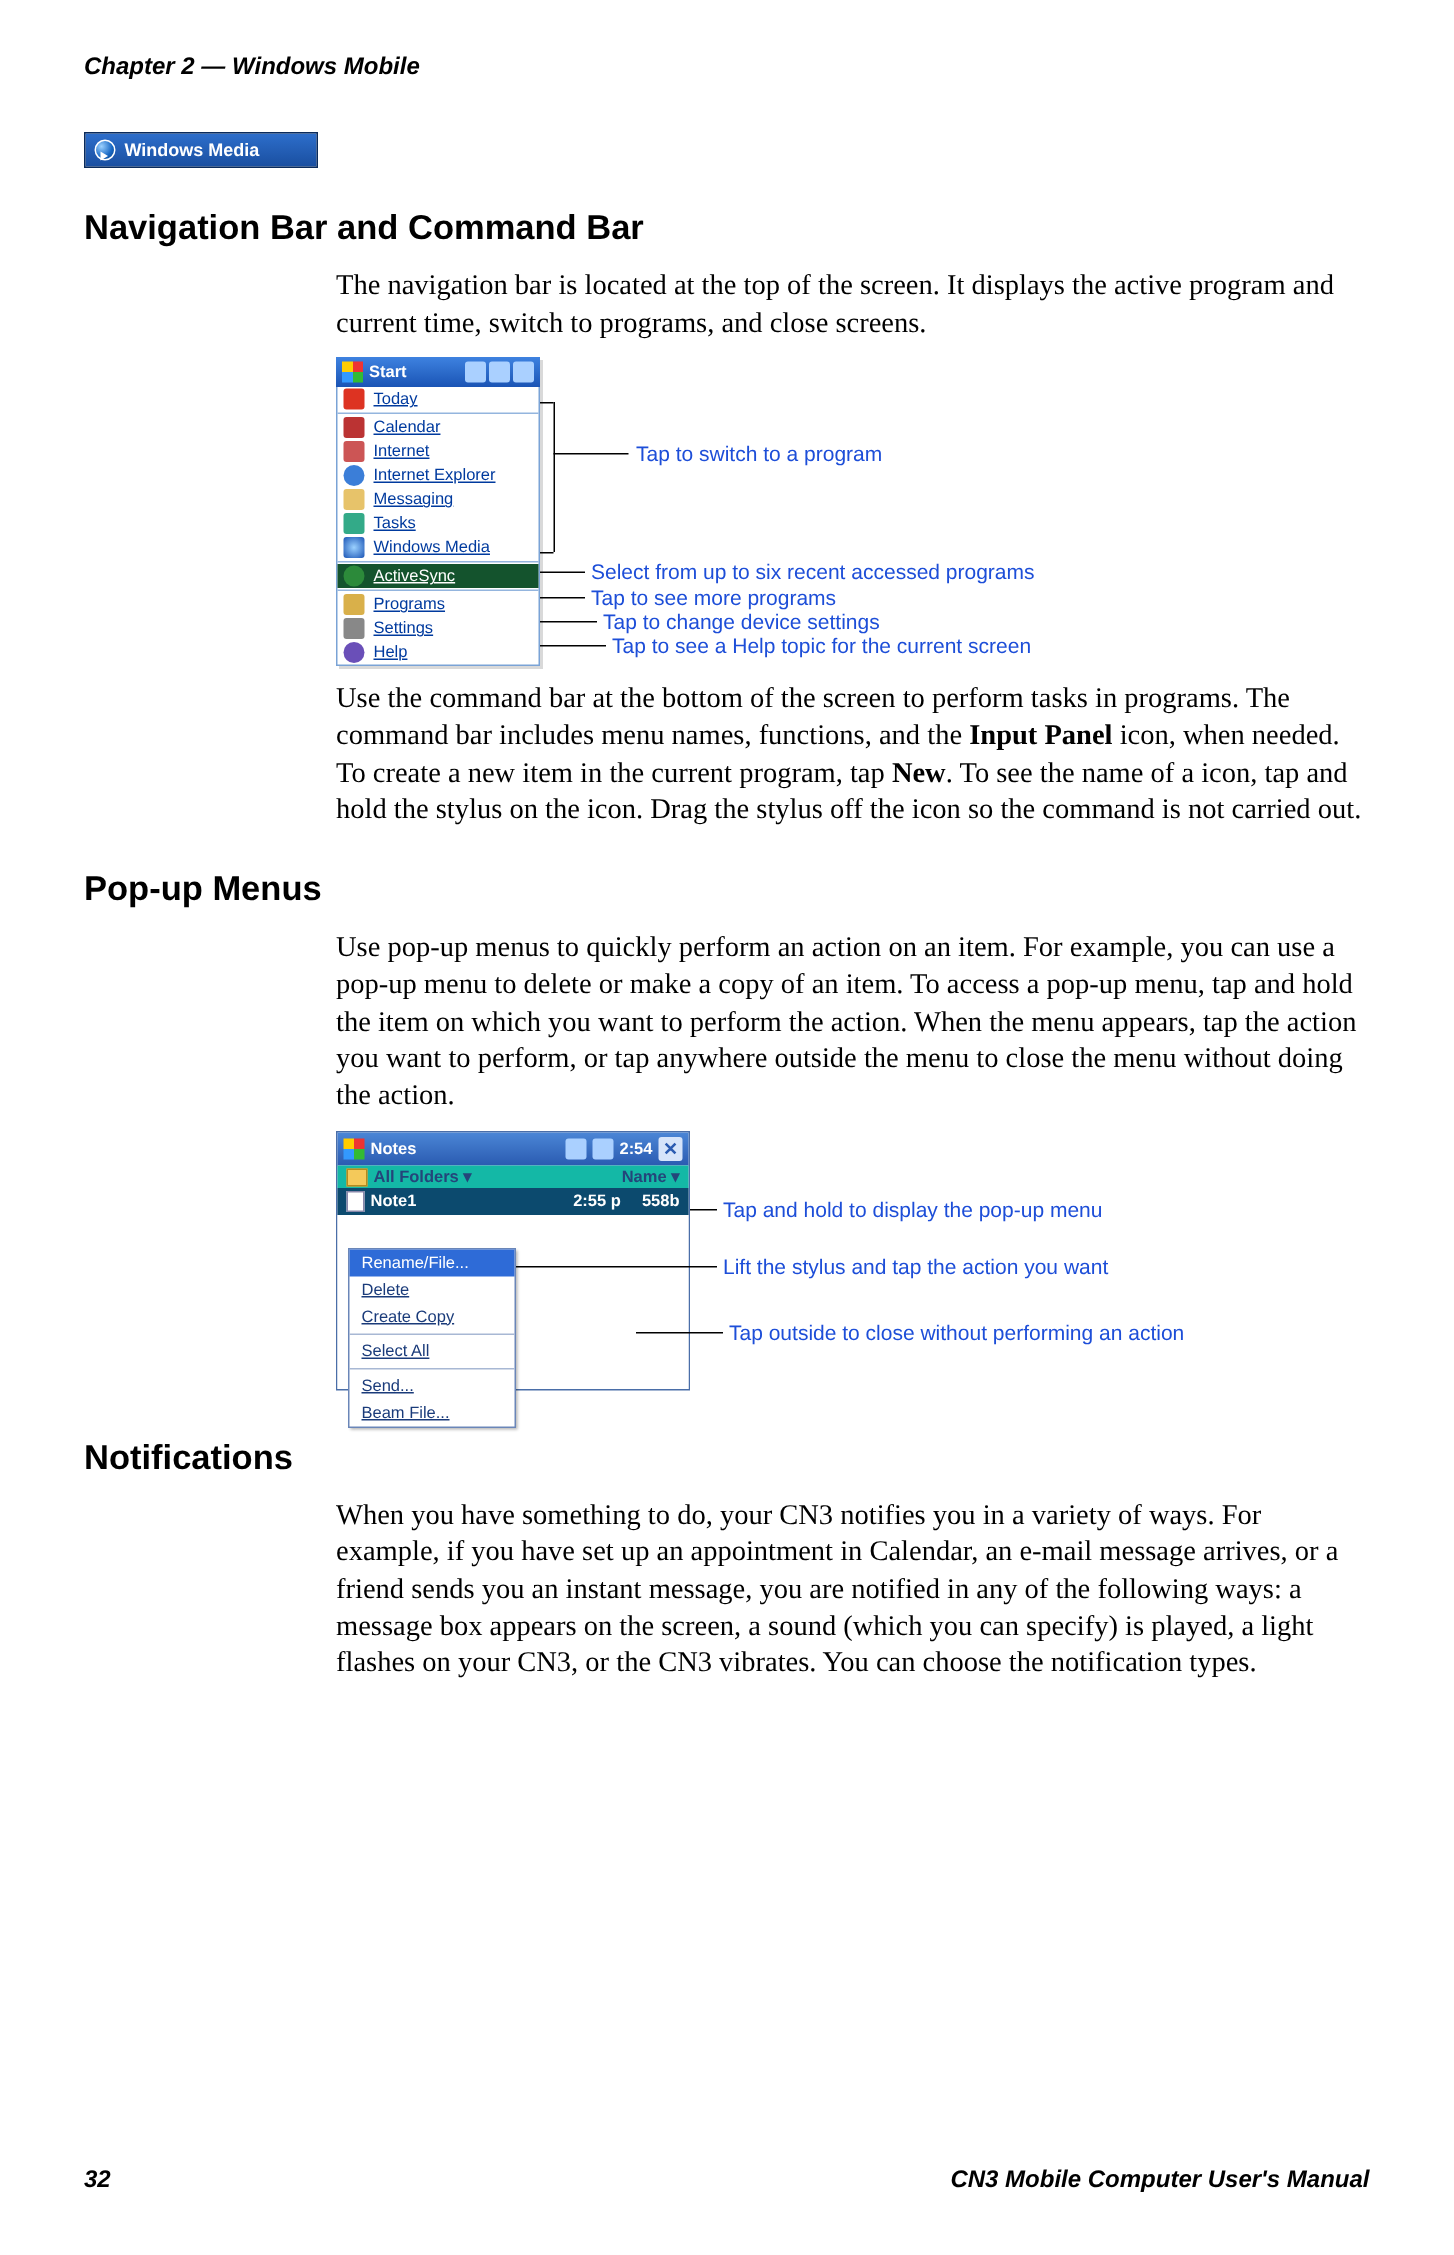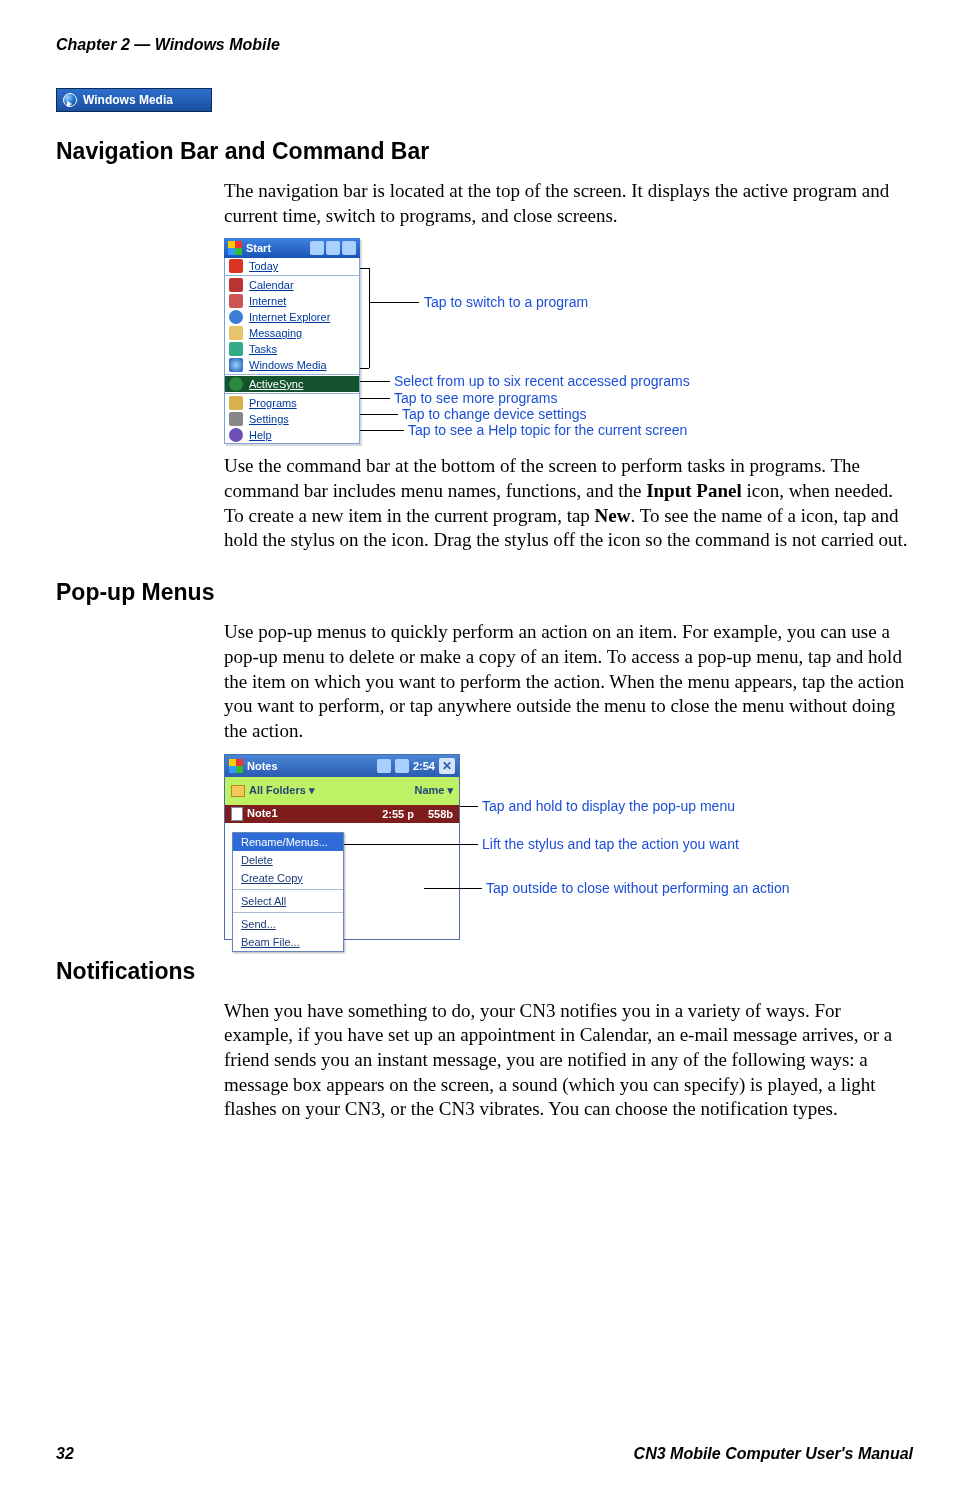--- a/index.html
+++ b/index.html
@@ -121,26 +121,26 @@
   }
   .notes-title{
     height:22px;background:linear-gradient(#4b86d6,#2a5bb1);color:#fff;
     display:flex;align-items:center;justify-content:space-between;padding:0 4px;
     font-weight:bold;
     text-align:right;
   }
   .notes-title .left{display:flex;align-items:center;gap:4px;}
   .close-x{width:16px;height:16px;background:#d6e4fa;color:#2a5bb1;display:flex;align-items:center;justify-content:center;font-weight:bold;border-radius:2px;font-size:12px;}
   .notes-toolbar{
-    height:28px;background:#bef264;display:flex;align-items:center;justify-content:space-between;
+    height:15px;background:#14b8a6;display:flex;align-items:center;justify-content:space-between;
     padding:0 6px;color:#24457a;font-weight:bold;
   }
   .folder-ico{width:14px;height:12px;background:#f4c95a;border:1px solid #b38a1e;display:inline-block;margin-right:4px;vertical-align:middle;}
   .note-row{
-    height:18px;background:#7f1d1d;color:#fff;display:flex;align-items:center;justify-content:space-between;
+    height:18px;background:#0c4a6e;color:#fff;display:flex;align-items:center;justify-content:space-between;
     padding:0 6px;font-weight:bold;
   }
   .note-ico{width:12px;height:14px;background:#fff;border:1px solid #88a;display:inline-block;margin-right:4px;vertical-align:middle;}
   .popup{
     position:absolute; left:8px; top:78px; width:112px;
     background:#fff;border:1px solid #6a86b8;box-shadow:1px 1px 2px rgba(0,0,0,.3);
     font-family: Tahoma, Arial, sans-serif; font-size: 11px;
   }
   .popup .pitem{padding:3px 8px;color:#1a3b7a;text-decoration:underline;}
   .popup .pitem.hl{background:#2e6bd7;color:#fff;text-decoration:none;}
@@ -273,21 +273,21 @@
       <div class="note-row">
         <span><span class="note-ico"></span><span>Note1</span></span>
         <span style="display:flex;gap:14px">
             <span>2:55 p</span>
             <span>558b</span>
           </span>
       </div>
       <div class="notes-body"></div>
     </div>
     <div class="popup">
-      <div class="pitem hl">Rename/Menus...</div>
+      <div class="pitem hl">Rename/File...</div>
       <div class="pitem">Delete</div>
       <div class="pitem">Create Copy</div>
       <div class="psep"></div>
       <div class="pitem">Select All</div>
       <div class="psep"></div>
       <div class="pitem">Send...</div>
       <div class="pitem">Beam File...</div>
     </div>
 
     <div class="line" style="left:236px;top:52px;width:18px"></div>

